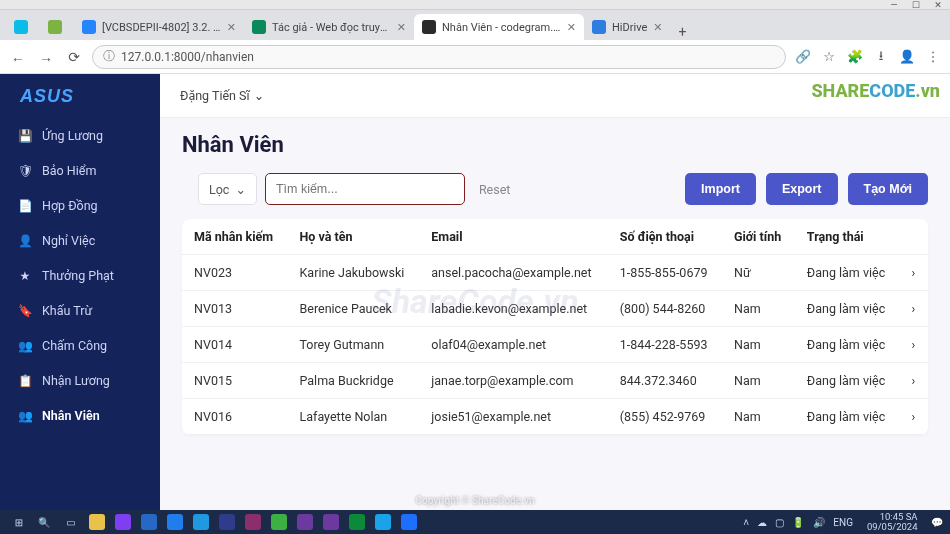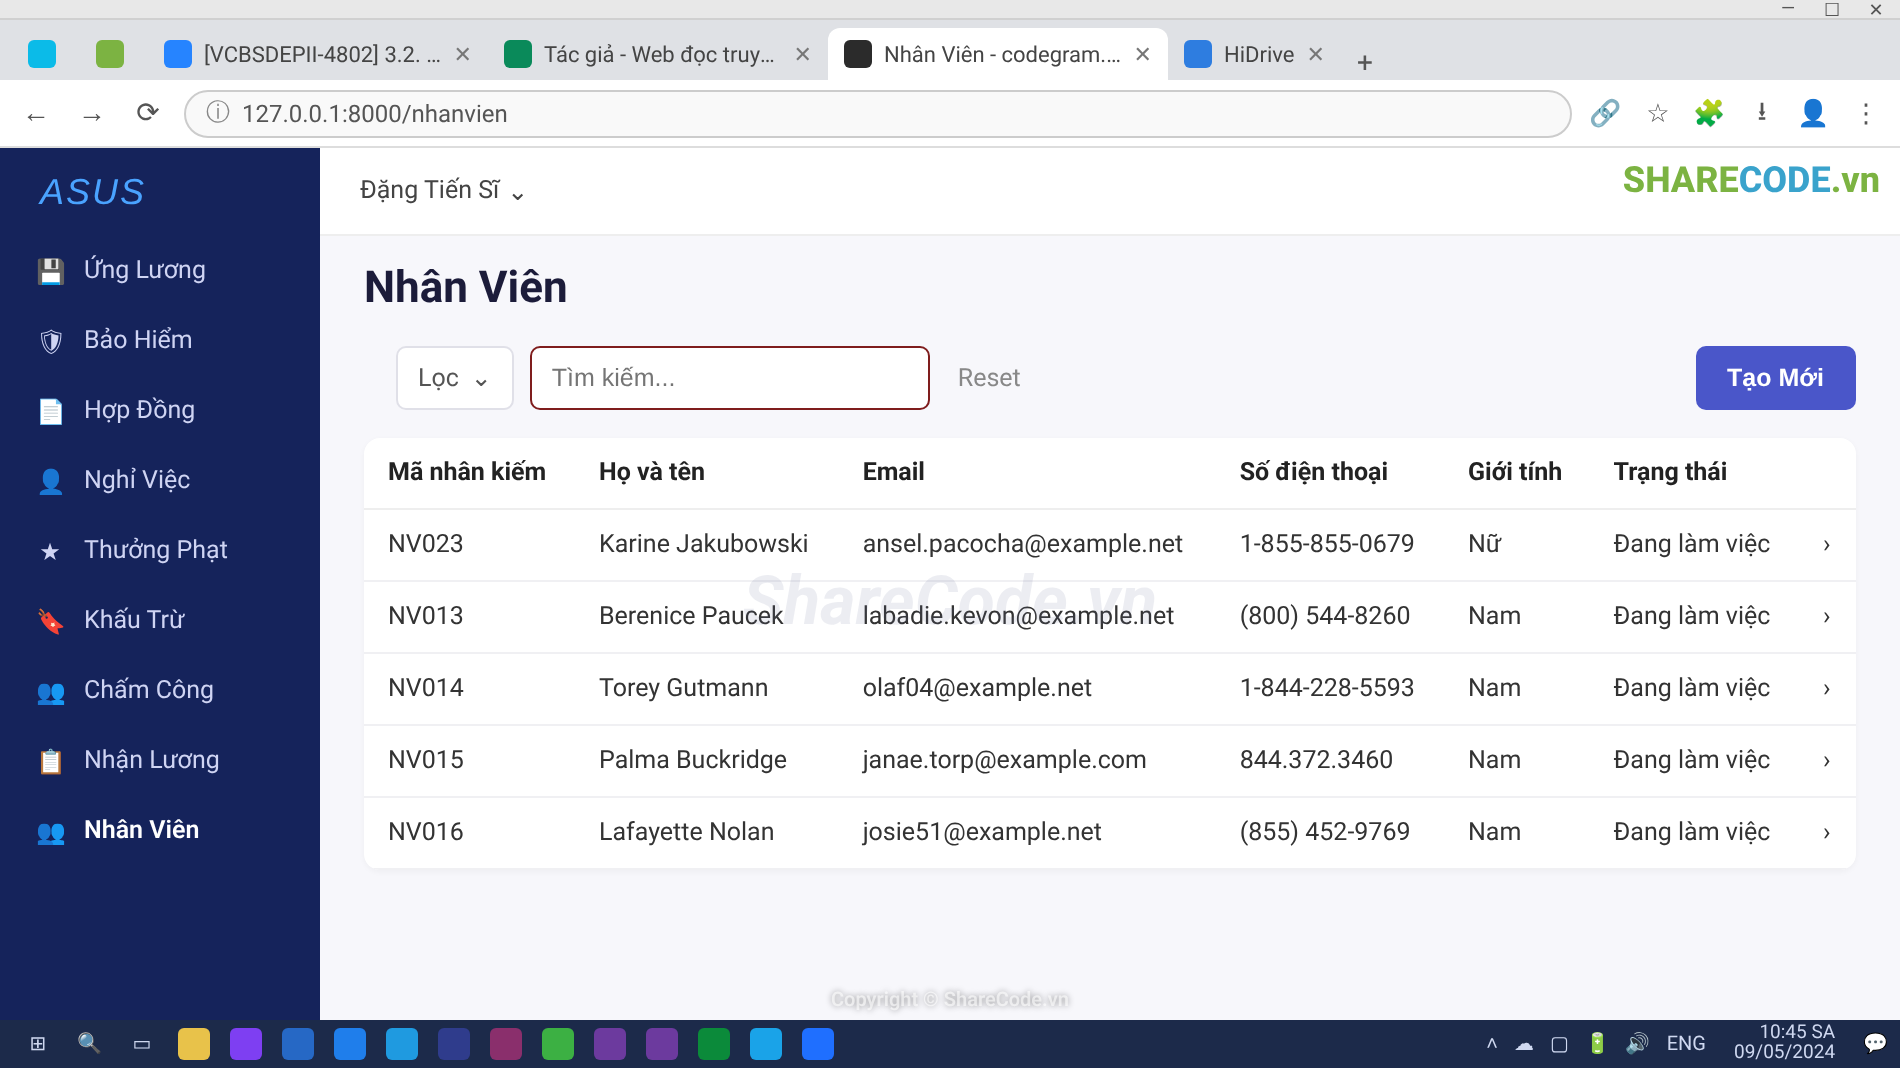--- a/index.html
+++ b/index.html
@@ -86,21 +86,21 @@
     color: #cfd4f3;
     flex-shrink: 0;
     padding-top: 0;
   }
   .sidebar .logo {
     height: 44px;
     display: flex;
     align-items: center;
     padding-left: 20px;
     font-family: Arial Black, Arial, sans-serif;
-    font-weight: 400;
+    font-weight: 700;
     font-style: italic;
     color: #4aa3ff;
     font-size: 18px;
     letter-spacing: 1px;
   }
   .sidebar .nav-item {
     display: flex;
     align-items: center;
     padding: 10px 18px;
     font-size: 12.5px;
@@ -372,20 +372,22 @@
       <div class="actions-row">
         <div class="filter-group">
           <div class="filter-btn">
             <span>Lọc</span>
             <span>⌄</span>
           </div>
           <input class="search-input" placeholder="Tìm kiếm..." style="">
           <span class="reset-link">Reset</span>
         </div>
         <div class="btn-group">
+          <button class="btn">Import</button>
+          <button class="btn">Export</button>
           <button class="btn">Tạo Mới</button>
         </div>
       </div>
 
       <div class="data-table">
         <table>
           <thead>
             <tr>
               <th>Mã nhân kiếm</th>
               <th>Họ và tên</th>

